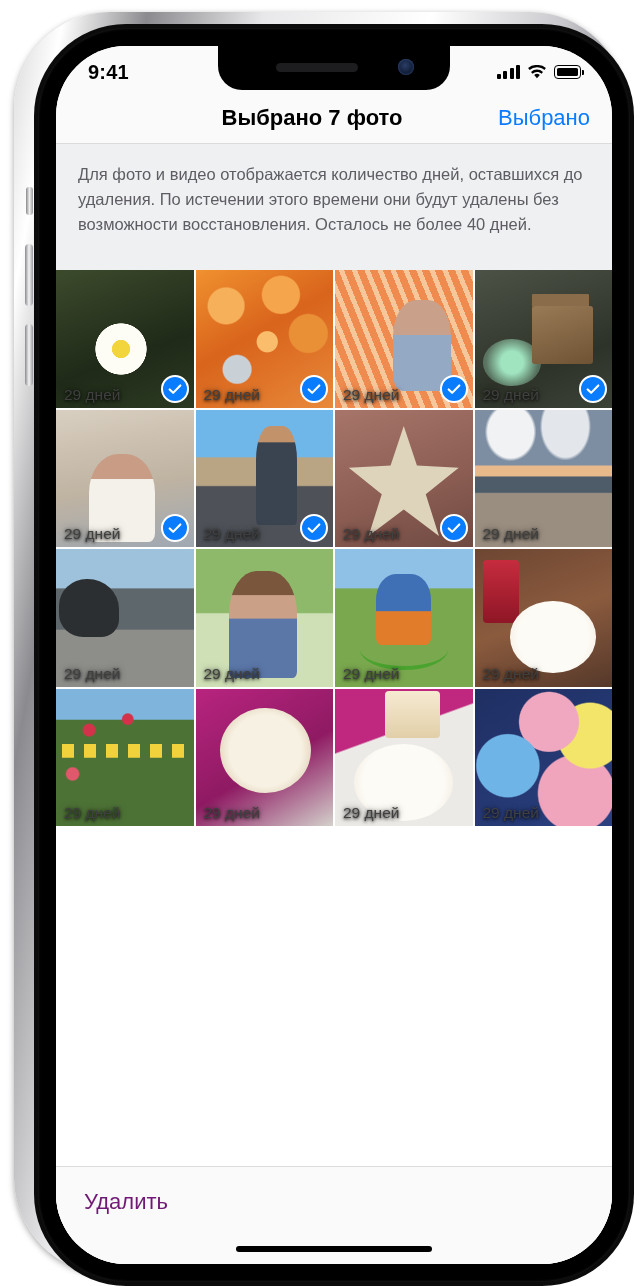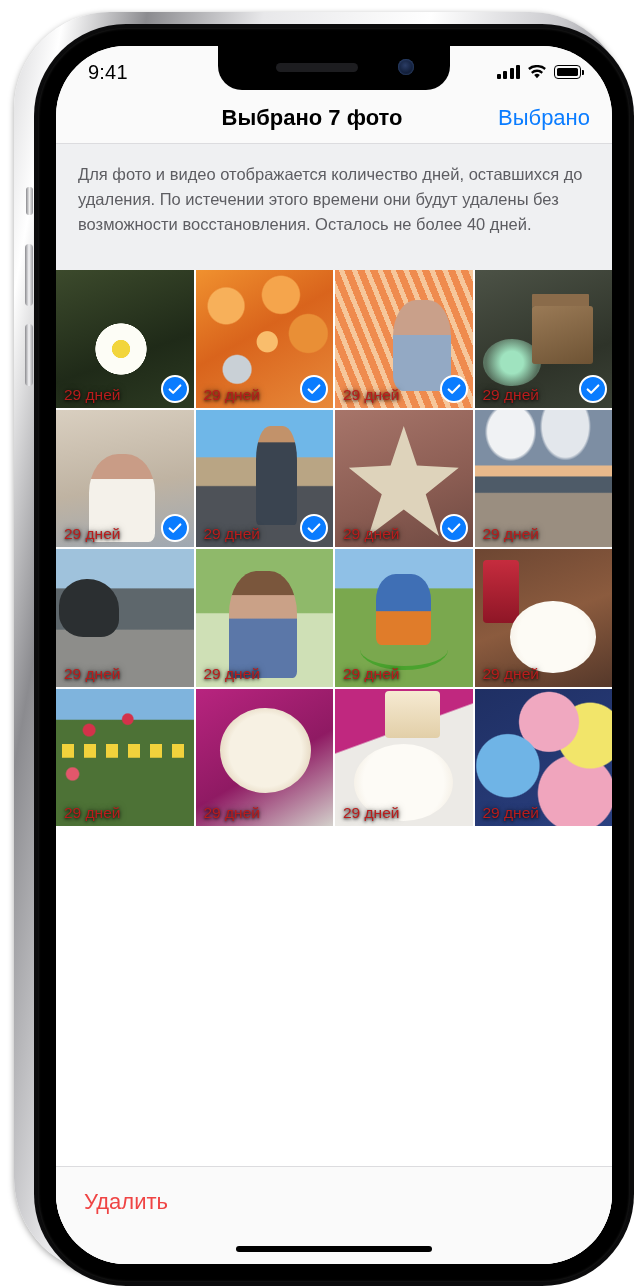--- a/index.html
+++ b/index.html
@@ -62,21 +62,21 @@
   .camera { position:absolute; right:36px; top:13px; width:16px; height:16px;
     border-radius:50%; background:radial-gradient(circle at 45% 40%, #2b3d66 0%, #13203c 55%, #07090f 100%);
     box-shadow: inset 0 0 2px #4a6ca8; }
 
   
   .statusbar {
     position:absolute; top:0; left:0; right:0; height:46px;
     display:flex; align-items:center; justify-content:space-between;
     padding: 6px 28px 0 32px; background:#fafafa; z-index:30;
   }
-  .sb-time { font-size:20px; font-weight:400; color:#000; letter-spacing:.2px; }
+  .sb-time { font-size:20px; font-weight:700; color:#000; letter-spacing:.2px; }
   .sb-right { display:flex; align-items:center; gap:7px; }
   .bars { display:flex; align-items:flex-end; gap:2.5px; height:14px; }
   .bars i { display:block; width:4px; background:#000; border-radius:1px; }
   .bars i:nth-child(1){height:5px}.bars i:nth-child(2){height:8px}
   .bars i:nth-child(3){height:11px}.bars i:nth-child(4){height:14px}
   .batt { width:27px; height:14px; border:1.6px solid #000; border-radius:4px; padding:1.6px; }
   .batt span { display:block; width:100%; height:100%; background:#000; border-radius:1.6px; }
   .batt-tip { width:2px; height:5px; background:#000; border-radius:0 1px 1px 0; margin-left:1px; }
 
   
@@ -93,40 +93,40 @@
   .desc { position:absolute; top:98px; left:0; right:0; height:126px;
     background:#eff0f2; padding:18px 22px 0 22px; }
   .desc p { font-size:16.5px; line-height:25px; color:#5d5d62; }
 
   
   .grid { position:absolute; top:224px; left:0; width:556px;
     display:grid; grid-template-columns:repeat(4,1fr); gap:2px; }
   .cell { position:relative; width:100%; padding-top:100%; overflow:hidden; }
   .cell .art { position:absolute; inset:0; }
   .days {
-    position:absolute; left:8px; bottom:4px; font-size:15.5px; color:#b91c1c;
+    position:absolute; left:8px; bottom:4px; font-size:15.5px; color:#404040;
     text-shadow: 0 1px 3px rgba(0,0,0,.85), 0 0 6px rgba(0,0,0,.55);
     z-index:3; white-space:nowrap;
   }
   .check {
     position:absolute; right:5px; bottom:5px; width:28px; height:28px;
     border-radius:50%; background:#0a7cff; border:2px solid #fff;
     z-index:4; display:flex; align-items:center; justify-content:center;
   }
   .check svg { width:16px; height:16px; display:block; }
 
   
   .filler { position:absolute; top:660px; left:0; right:0; bottom:0; background:#fff; }
   .toolbar {
     position:absolute; left:0; right:0; bottom:0; height:98px;
     background:#fafafa; border-top:1px solid #dcdcdf;
     display:flex; align-items:flex-start; justify-content:space-between;
     padding: 22px 28px 0 28px;
   }
-  .toolbar div { font-size:22px; color:#ef4444; }
+  .toolbar div { font-size:22px; color:#701a75; }
   .home-ind { position:absolute; left:50%; transform:translateX(-50%); bottom:12px;
     width:196px; height:6px; border-radius:3px; background:#000; z-index:20; }
 
   
   .a-daisy{background:linear-gradient(160deg,#3c4a2c,#1f2a18 60%,#2c3a22)}
   .a-daisy:after{content:"";position:absolute;left:18%;top:30%;width:58%;height:55%;border-radius:50%;
     background:radial-gradient(circle at 50% 50%, #f2d53c 0 16%, #fdfdf6 17% 46%, transparent 47%);
     filter:blur(.3px)}
   .a-pumpkin{background:linear-gradient(150deg,#f0912f,#d9641c 45%,#e8893a)}
   .a-pumpkin:after{content:"";position:absolute;inset:0;

